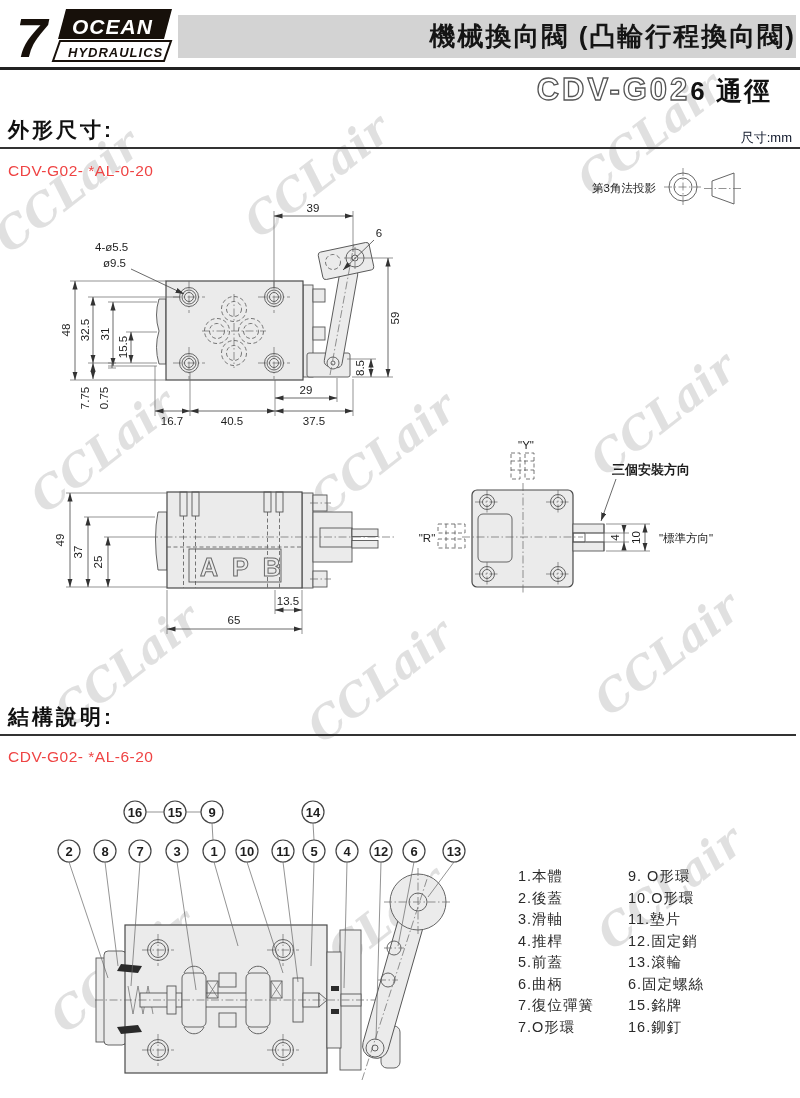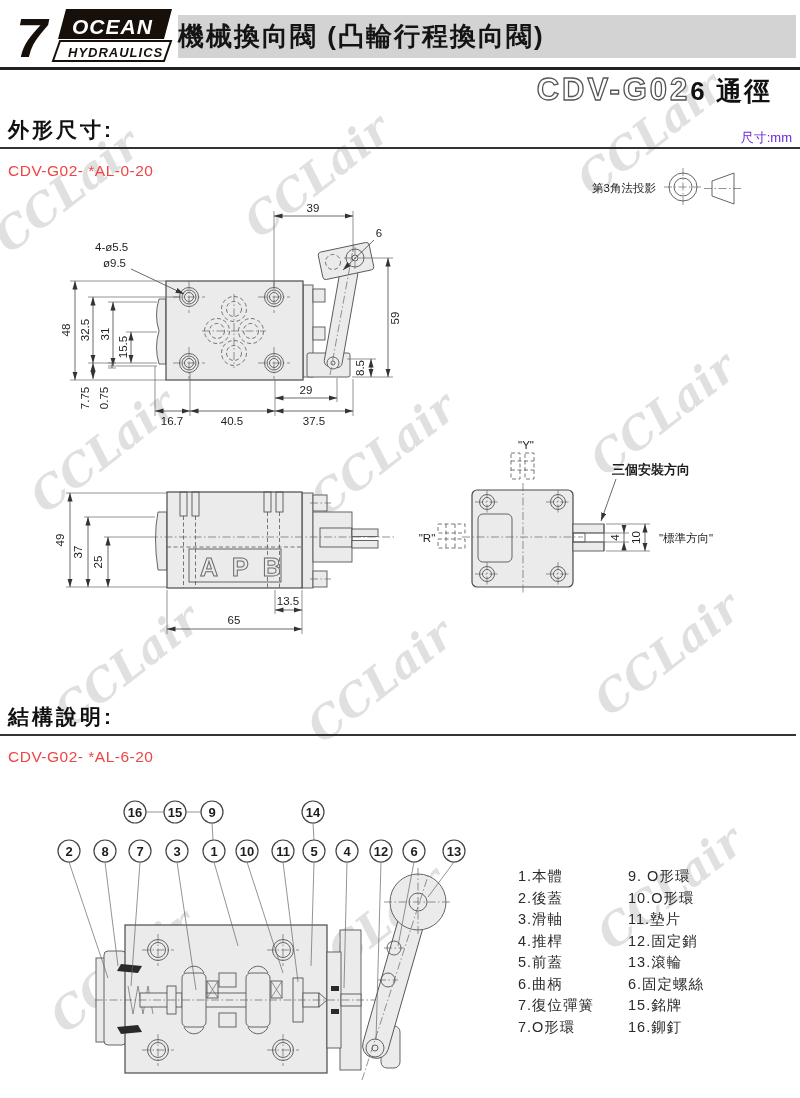--- a/index.html
+++ b/index.html
@@ -5,30 +5,30 @@
   html,body{margin:0;padding:0;background:#888;}
   #page{position:relative;width:800px;height:1098px;background:#ffffff;overflow:hidden;
         font-family:"Liberation Sans",sans-serif;color:#1a1a1a;}
   .abs{position:absolute;}
   
   .wm{position:absolute;font:italic 700 44px "DejaVu Serif",serif;color:#cdcdcd;opacity:.6;
       transform:rotate(-38deg);white-space:nowrap;pointer-events:none;z-index:0;}
   .fg{z-index:2;}
   
   #banner{left:178px;top:15px;width:618px;height:43px;background:#d3d3d3;
-          display:flex;align-items:center;justify-content:flex-start;}
+          display:flex;align-items:center;justify-content:flex-end;}
   #banner span{font-size:26px;font-weight:700;letter-spacing:2px;color:#141414;}
   #rule1{left:0;top:67px;width:800px;height:3px;background:#222;}
   #model-line{right:28px;top:72px;display:flex;align-items:baseline;gap:0;}
   #model-outline{font-size:31px;font-weight:700;letter-spacing:3px;color:#fff;
                  -webkit-text-stroke:1.3px #555;}
   #model-size{font-size:26px;font-weight:600;color:#111;letter-spacing:2px;}
   .sec-head{font-size:21px;font-weight:700;letter-spacing:3px;color:#111;}
   #outline-head{left:8px;top:116px;}
-  #unit{right:8px;top:129px;font-size:13px;color:#6d28d9;}
+  #unit{right:8px;top:129px;font-size:13px;color:#0f172a;}
   #rule2{left:0;top:147px;width:800px;height:2px;background:#333;}
   .model-code{font-size:15.5px;color:#ef4444;letter-spacing:.5px;}
   #code1{left:8px;top:162px;}
   #struct-head{left:8px;top:703px;}
   #rule3{left:0;top:734px;width:796px;height:2px;background:#333;}
   #code2{left:8px;top:748px;}
   
   #parts{left:500px;top:866px;width:290px;}
   #parts .col{position:absolute;top:0;}
   #parts .c1{left:18px;} #parts .c2{left:128px;}

